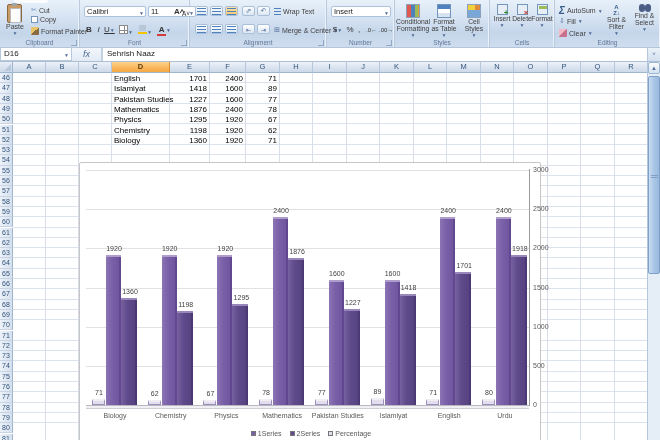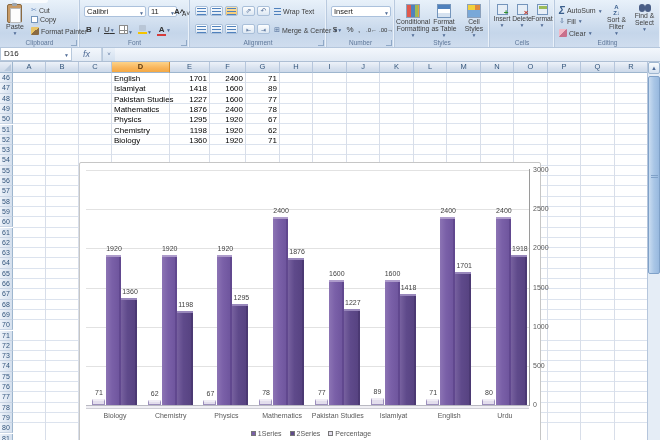--- a/index.html
+++ b/index.html
@@ -119,21 +119,21 @@
         <span>Format Painter</span>
       </div>
       <div class="glabel">Clipboard</div>
       <div class="launcher"></div>
     </div>
 
     <div class="rgroup" style="width:110px">
       <div class="combo" style="left:4px;top:6px;width:62px">
         <span>Calibri</span><span class="arr">▼</span>
       </div>
-      <div class="combo" style="left:68px;top:6px;width:29px">
+      <div class="combo" style="left:68px;top:6px;width:48px">
         <span>11</span><span class="arr">▼</span>
       </div>
       <div class="tbtn" style="left:93px;top:6px;width:9px;font-weight:bold">A˄</div>
       <div class="tbtn" style="left:101px;top:8px;width:8px;font-size:6.5px">A˅</div>
       <div class="tbtn" style="left:4px;top:24px;width:10px;font-weight:bold"><span>B</span></div>
       <div class="tbtn" style="left:14px;top:24px;width:9px;font-style:italic"><span>I</span></div>
       <div class="tbtn" style="left:23px;top:24px;width:12px;text-decoration:underline"><span>U</span><span class="caret">▼</span></div>
       <div class="tbtn" style="left:38px;top:24px;width:16px"><span class="i-grid"></span><span class="caret">▼</span></div>
       <div class="tbtn" style="left:57px;top:24px;width:16px"><span class="i-bucket"></span><span class="caret">▼</span></div>
       <div class="tbtn" style="left:76px;top:24px;width:16px"><span class="i-fontA">A</span><span class="caret">▼</span></div>
@@ -265,20 +265,21 @@
       <div class="glabel">Editing</div>
     </div>
   </div>
 
   <div class="fbar">
     <div class="namebox">
       <span>D16</span>
       <span class="arr">▼</span>
     </div>
     <div class="fx"><span>fx</span></div>
+    <div class="fval">Sehrish Naaz</div>
     <div class="fbtn">˅</div>
   </div>
 
   <div class="sheet">
     <div class="corner"></div>
     <div id="colheads">
         <div class="colhdr" style="left: 13px; width: 33px;">A</div>
         <div class="colhdr" style="left: 46px; width: 33px;">B</div>
         <div class="colhdr" style="left: 79px; width: 33px;">C</div>
         <div class="colhdr active" style="left: 112px; width: 58px;">D</div>

